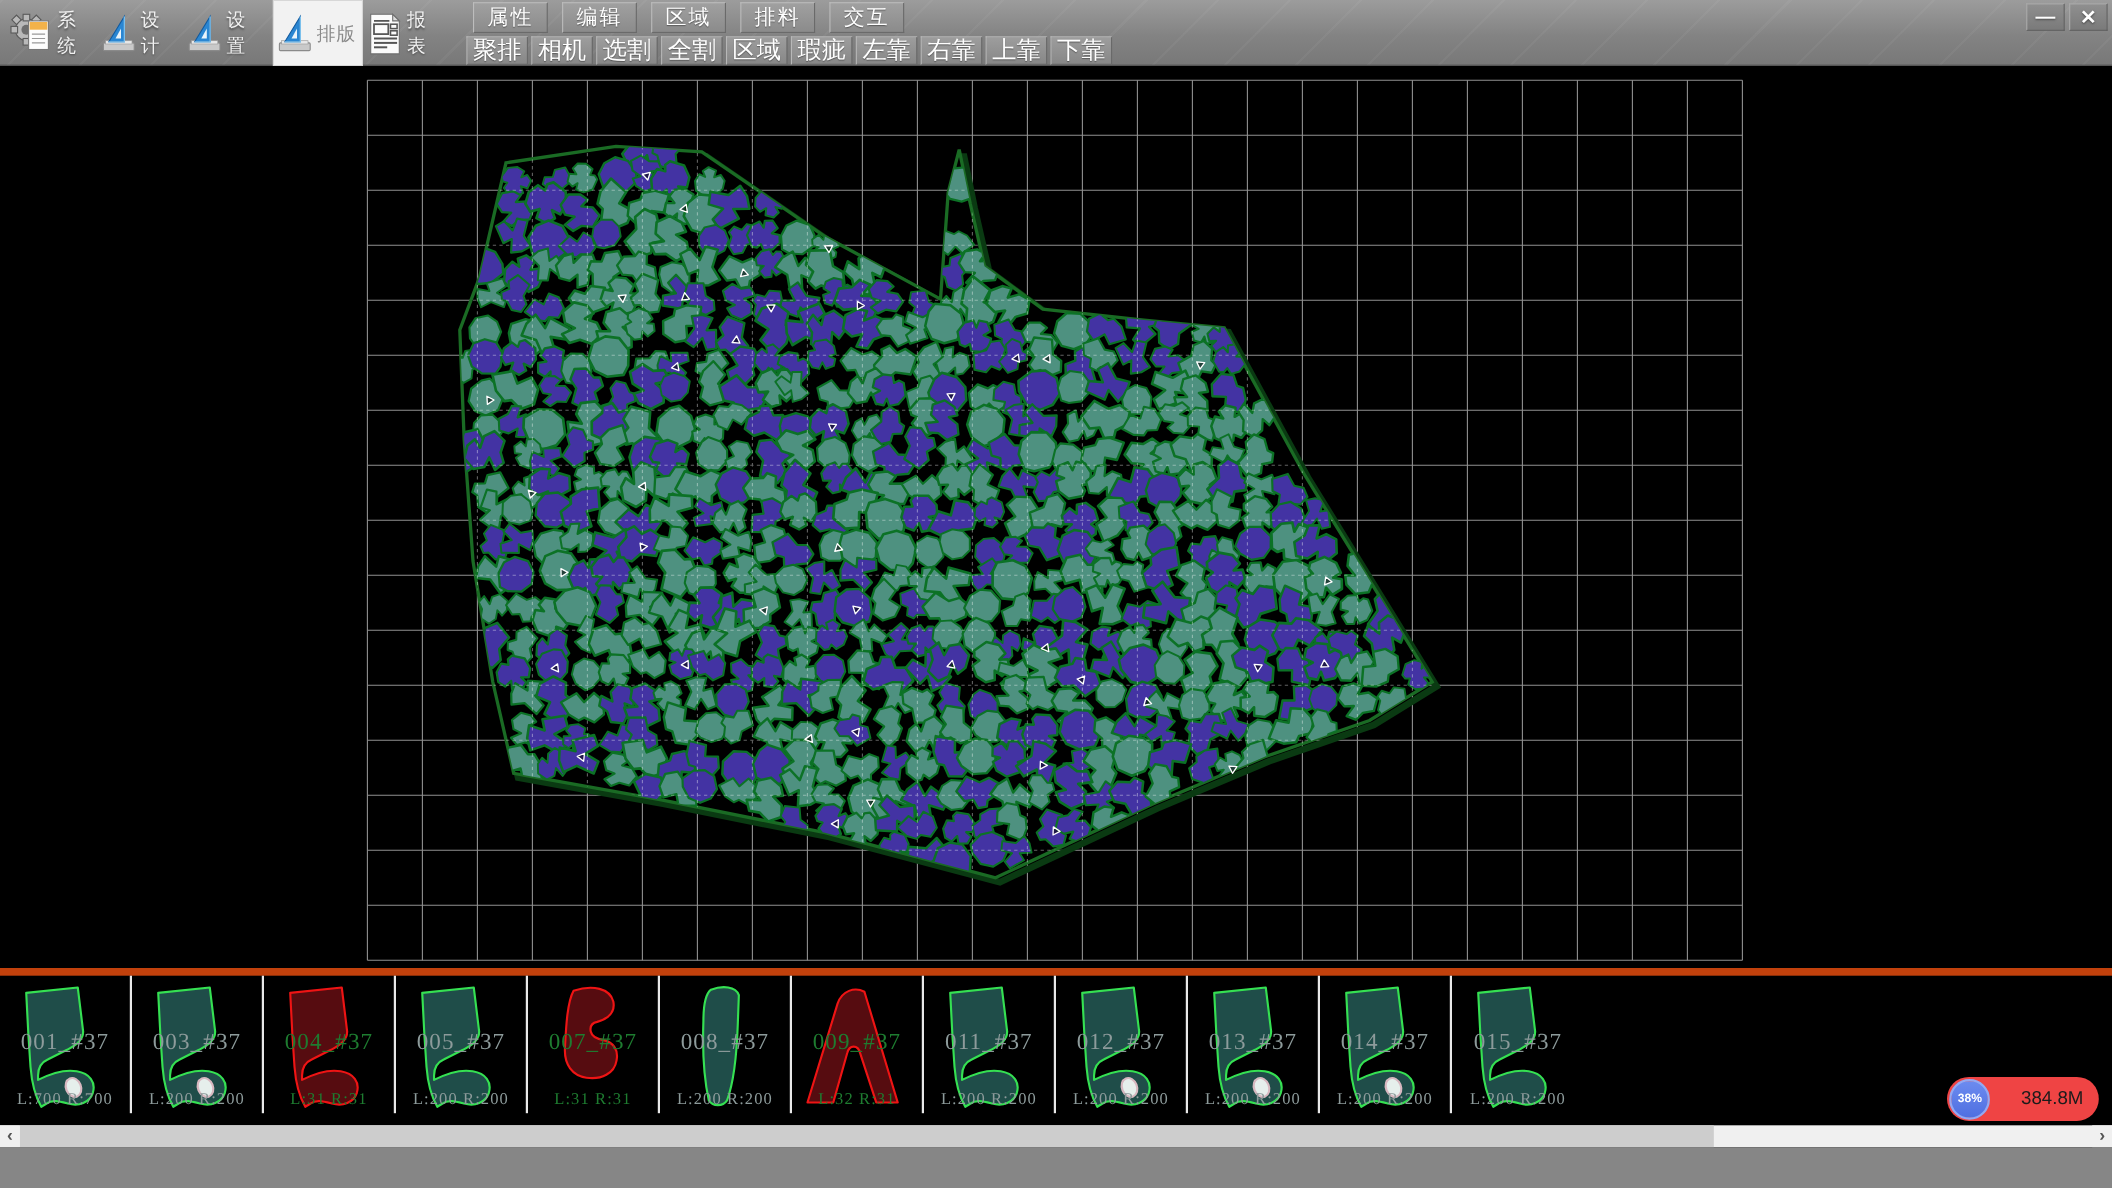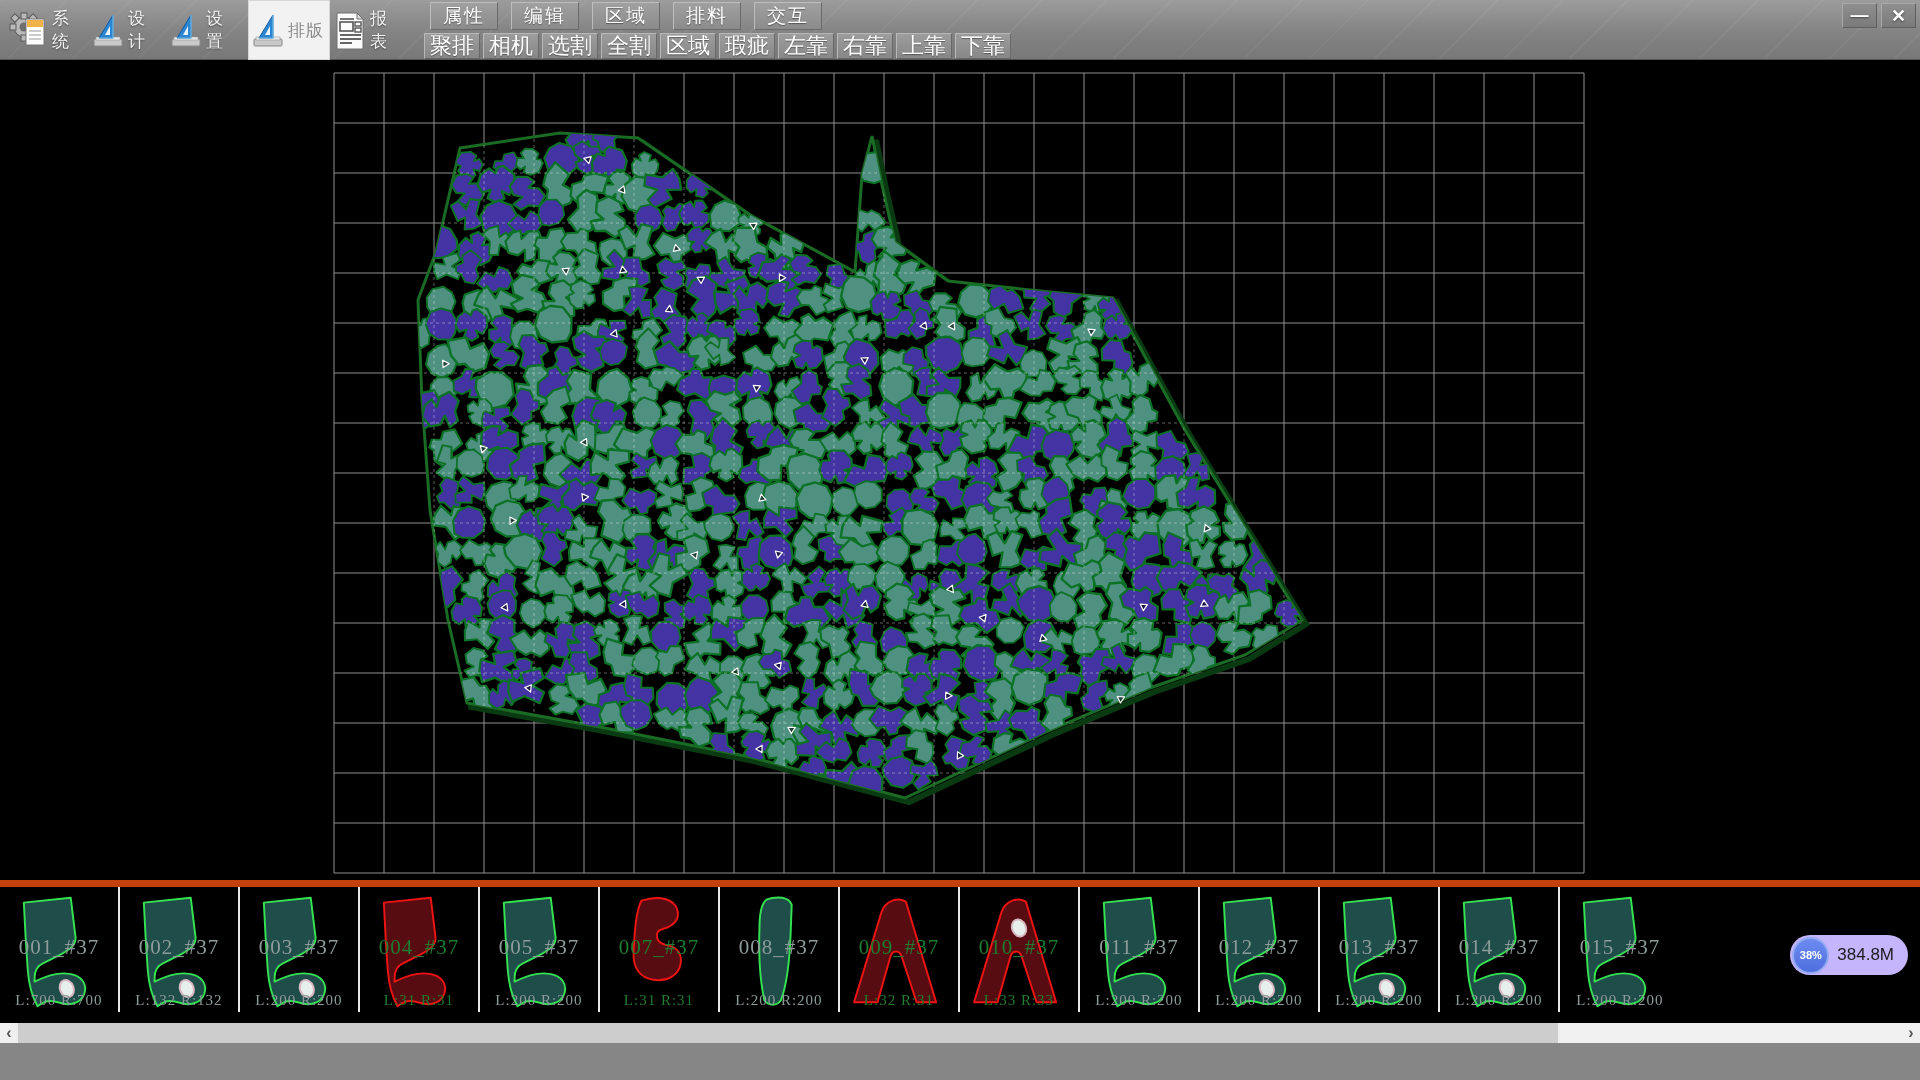--- a/index.html
+++ b/index.html
@@ -65,23 +65,23 @@
 
   
   #hscroll { position:absolute; left:0; top:1023px; width:1920px; height:20px; background:#f0f0f0; }
   #hthumb { position:absolute; left:18px; top:0; width:1540px; height:20px; background:#cdcdcd; }
   .sarrow { position:absolute; top:0; width:18px; height:20px; display:flex; align-items:center; justify-content:center; color:#555; font-size:16px; font-weight:bold; background:#f0f0f0; }
   #sarrow-l { left:0; } #sarrow-r { right:0; }
   #bottomstrip { position:absolute; left:0; top:1043px; width:1920px; height:37px; background:#868686; }
 
   
   #badge {
-    position:absolute; right:12px; top:935px; height:40px; min-width:104px;
-    background:#c4b5fd; border-radius:20px; display:flex; align-items:center;
-    padding:0 14px 0 2px; box-shadow:0 1px 4px rgba(0,0,0,.4); z-index:5;
+    position:absolute; right:12px; top:979px; height:40px; min-width:104px;
+    background:#ef4444; border-radius:20px; display:flex; align-items:center;
+    padding:0 14px 0 2px; box-shadow:0 1px 4px rgba(0,0,0,.4); z-index:5;gap:20px;
   }
   #badge .pct {
     width:37px; height:37px; border-radius:50%;
     background:linear-gradient(180deg,#6c8bf0,#4f6fe0);
     border:2px solid #93a9f2; color:#fff; font-size:11px; font-weight:bold;
     display:flex; align-items:center; justify-content:center; margin-right:8px;
   }
   #badge .mem { font-size:17px; color:#1b1b1b; }
 </style>
 </head>
@@ -934,28 +934,20 @@
           <ellipse cx="68" cy="104" rx="7" ry="9" transform="rotate(-22 68 104)" fill="#e6efec" stroke="#d8b8c0" stroke-width="2"></ellipse>
         </svg>
         <div class="pname" style="color:#8d9b9b">001_#37</div>
         <div class="plr" style="color:#8d9b9b">L:700 R:700</div>
       </div>
       <div class="cell">
         <svg width="118" height="125" viewBox="0 0 120 128">
           <path d="M24,16 L72,11 L77,52 C77,60 71,64 62,69 L44,78 C37,81 35,86 35,93 L35,97 C47,91 60,87 71,89 C83,91 89,99 86,109 C83,118 73,122 63,119 C55,117 48,115 43,119 L38,122 C31,110 29,98 28,85 L26,55 Z" fill="#1f4d49" stroke="#35e052" stroke-width="2" stroke-linejoin="round"></path>
           <ellipse cx="68" cy="104" rx="7" ry="9" transform="rotate(-22 68 104)" fill="#e6efec" stroke="#d8b8c0" stroke-width="2"></ellipse>
         </svg>
-        <div class="pname" style="color:#8d9b9b">002_#37</div>
-        <div class="plr" style="color:#8d9b9b">L:132 R:132</div>
-      </div>
-      <div class="cell">
-        <svg width="118" height="125" viewBox="0 0 120 128">
-          <path d="M24,16 L72,11 L77,52 C77,60 71,64 62,69 L44,78 C37,81 35,86 35,93 L35,97 C47,91 60,87 71,89 C83,91 89,99 86,109 C83,118 73,122 63,119 C55,117 48,115 43,119 L38,122 C31,110 29,98 28,85 L26,55 Z" fill="#1f4d49" stroke="#35e052" stroke-width="2" stroke-linejoin="round"></path>
-          <ellipse cx="68" cy="104" rx="7" ry="9" transform="rotate(-22 68 104)" fill="#e6efec" stroke="#d8b8c0" stroke-width="2"></ellipse>
-        </svg>
         <div class="pname" style="color:#8d9b9b">003_#37</div>
         <div class="plr" style="color:#8d9b9b">L:200 R:200</div>
       </div>
       <div class="cell">
         <svg width="118" height="125" viewBox="0 0 120 128">
           <path d="M24,16 L72,11 L77,52 C77,60 71,64 62,69 L44,78 C37,81 35,86 35,93 L35,97 C47,91 60,87 71,89 C83,91 89,99 86,109 C83,118 73,122 63,119 C55,117 48,115 43,119 L38,122 C31,110 29,98 28,85 L26,55 Z" fill="#560c10" stroke="#ee1414" stroke-width="2" stroke-linejoin="round"></path>
         </svg>
         <div class="pname" style="color:#1e7c30">004_#37</div>
         <div class="plr" style="color:#1e7c30">L:31 R:31</div>
       </div>
@@ -979,28 +971,20 @@
         </svg>
         <div class="pname" style="color:#8d9b9b">008_#37</div>
         <div class="plr" style="color:#8d9b9b">L:200 R:200</div>
       </div>
       <div class="cell">
         <svg width="118" height="125" viewBox="0 0 120 128">
           <path d="M14,118 L42,26 C46,14 58,10 67,15 L98,118 L78,118 L63,72 C61,64 53,64 51,72 L38,118 Z" fill="#560c10" stroke="#ee1414" stroke-width="2" stroke-linejoin="round"></path>
         </svg>
         <div class="pname" style="color:#1e7c30">009_#37</div>
         <div class="plr" style="color:#1e7c30">L:32 R:31</div>
-      </div>
-      <div class="cell">
-        <svg width="118" height="125" viewBox="0 0 120 128">
-          <path d="M14,118 L42,26 C46,14 58,10 67,15 L98,118 L78,118 L63,72 C61,64 53,64 51,72 L38,118 Z" fill="#560c10" stroke="#ee1414" stroke-width="2" stroke-linejoin="round"></path>
-          <ellipse cx="60" cy="42" rx="7" ry="9" transform="rotate(-22 60 42)" fill="#e6efec" stroke="#d8b8c0" stroke-width="2"></ellipse>
-        </svg>
-        <div class="pname" style="color:#1e7c30">010_#37</div>
-        <div class="plr" style="color:#1e7c30">L:33 R:33</div>
       </div>
       <div class="cell">
         <svg width="118" height="125" viewBox="0 0 120 128">
           <path d="M24,16 L72,11 L77,52 C77,60 71,64 62,69 L44,78 C37,81 35,86 35,93 L35,97 C47,91 60,87 71,89 C83,91 89,99 86,109 C83,118 73,122 63,119 C55,117 48,115 43,119 L38,122 C31,110 29,98 28,85 L26,55 Z" fill="#1f4d49" stroke="#35e052" stroke-width="2" stroke-linejoin="round"></path>
         </svg>
         <div class="pname" style="color:#8d9b9b">011_#37</div>
         <div class="plr" style="color:#8d9b9b">L:200 R:200</div>
       </div>
       <div class="cell">
         <svg width="118" height="125" viewBox="0 0 120 128">

